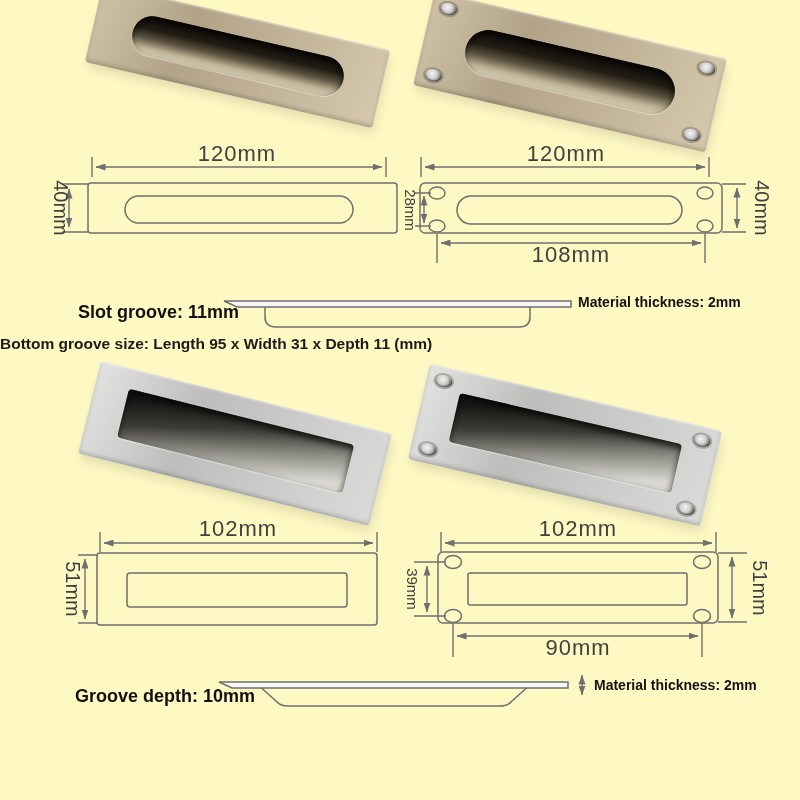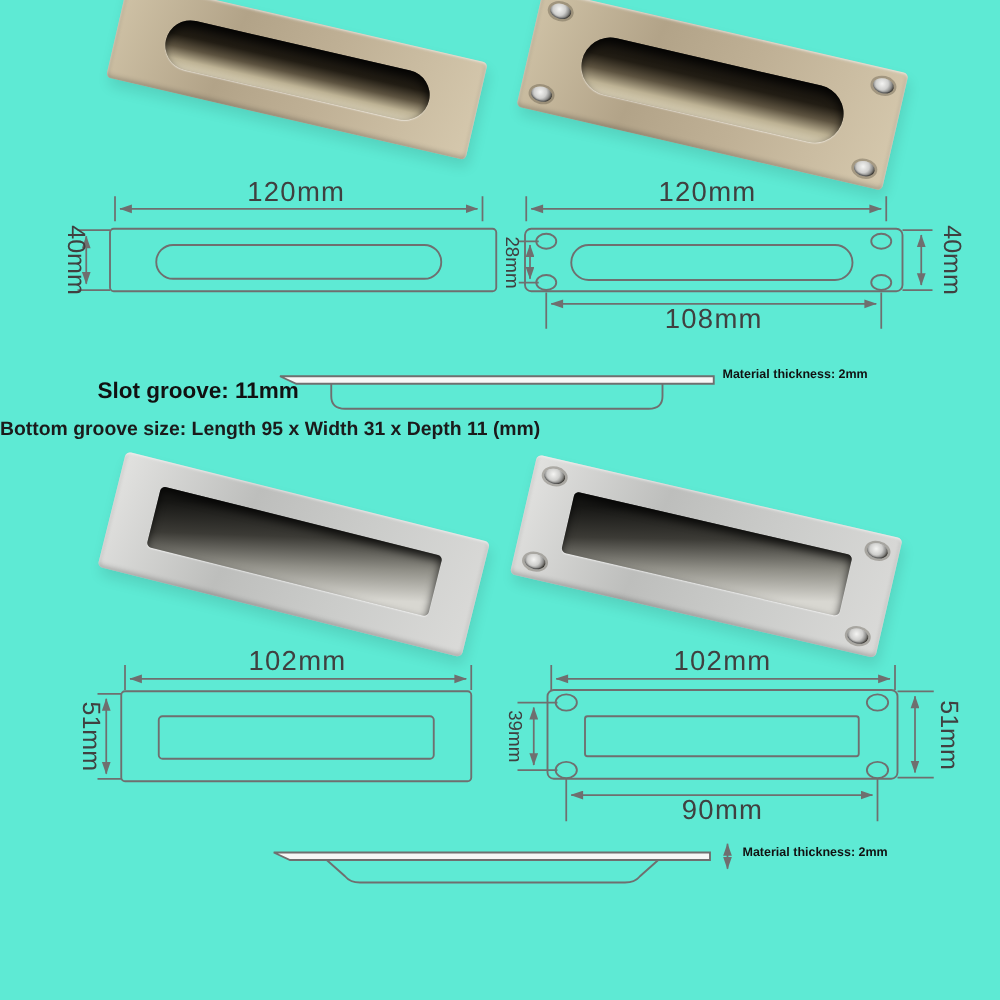--- a/index.html
+++ b/index.html
@@ -4,21 +4,21 @@
 <style>
   html,body{margin:0;padding:0;}
   body{
     font-family:"Liberation Sans", sans-serif;
     background:#e9e9e9;
   }
   #canvas{
     position:relative;
     width:800px;height:800px;
     margin:0 auto;
-    background:#5eead4;
+    background:#fef9c3;
     overflow:hidden;
     text-decoration:underline;
   }
 
   
   .photo{
     position:absolute;
     border-radius:4px;
     box-shadow:3px 6px 10px rgba(0,0,0,.10), inset 0 1px 2px rgba(255,255,255,.65), inset 0 -2px 4px rgba(0,0,0,.22);
   }
@@ -69,21 +69,21 @@
   .dim-text{fill:#404040;font-family:"Liberation Sans",sans-serif;}
   .fs-big{font-size:22px;letter-spacing:1px;}
   .fs-side{font-size:20px;}
   .fs-small{font-size:15px;}
 
   
   .lbl{
     position:absolute;color:#111;font-weight:bold;white-space:nowrap;
   }
   .lbl-depth{font-size:18px;}
-  .lbl-mat{font-size:10px;}
+  .lbl-mat{font-size:14px;}
   .caption{
     position:absolute;left:0;width:800px;
     color:#1b1b1b;font-weight:bold;font-size:15.5px;
   }
 </style>
 </head>
 <body>
 
 <div id="canvas">
 
@@ -198,15 +198,16 @@
       <path class="shape" d="M258,685 L276,701 Q280,706 288,706 H500 Q508,706 512,701 L530,685"></path>
       <path class="shape-fill" d="M219,682 L568,682 L568,688 L232,688 Z"></path>
       <line class="dim-line" x1="582" y1="675" x2="582" y2="695" marker-start="url(#aS)" marker-end="url(#aE)"></line>
     </g>
   </svg>
 
   <div class="lbl lbl-depth" style="left:78px;top:302px;">Slot groove: 11mm</div>
   <div class="lbl lbl-mat" style="left:578px;top:294px;">Material thickness: 2mm</div>
   <div class="caption" style="top:335px;">Bottom groove size: Length 95 x Width 31 x Depth 11 (mm)</div>
 
+  <div class="lbl lbl-depth" style="left:75px;top:686px;">Groove depth: 10mm</div>
   <div class="lbl lbl-mat" style="left:594px;top:677px;">Material thickness: 2mm</div>
 
 </div>
 
 </body></html>

